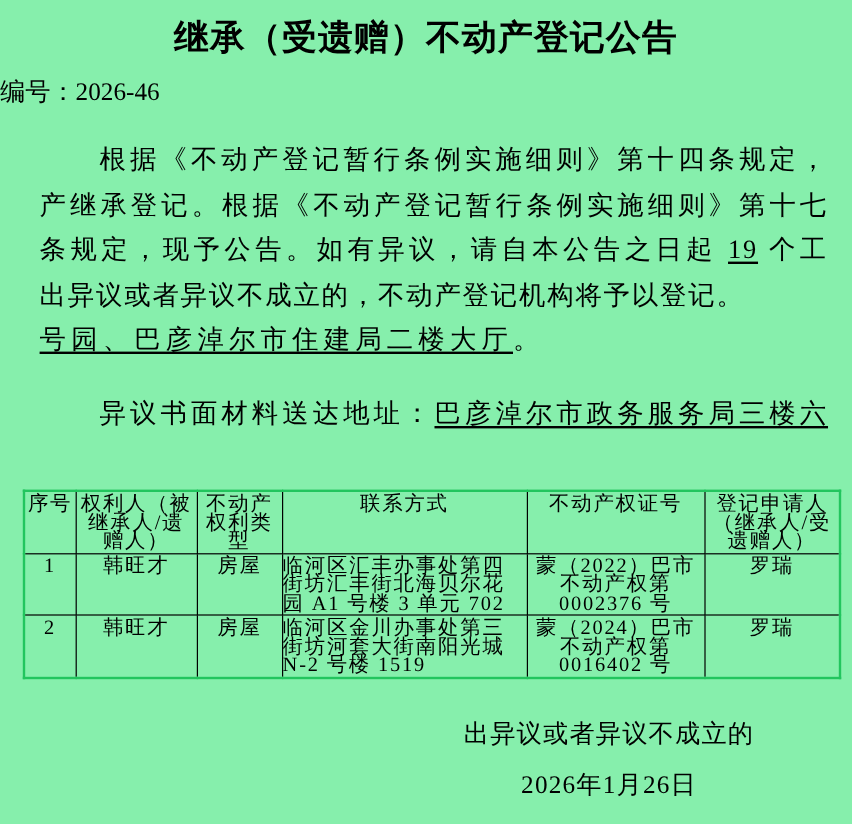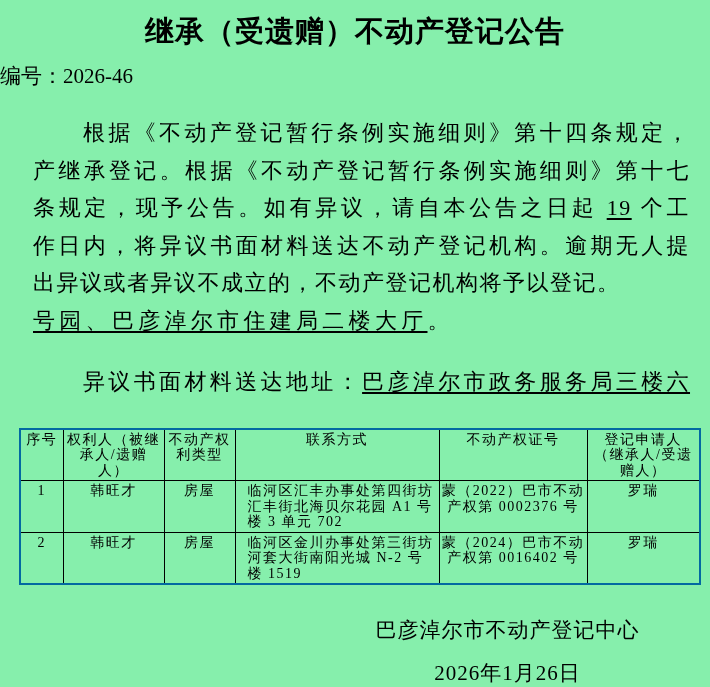--- a/index.html
+++ b/index.html
@@ -35,41 +35,41 @@
   .line.full {
     white-space: normal;
     text-align: justify;
     text-align-last: justify;
   }
   .line.indent { padding-left: 50px; margin-top: 24px; }
   .line.wide { letter-spacing: 4.3px; }
   .u { text-decoration: underline; text-underline-offset: 3px; }
 
   table.notice-table {
-    margin: 27px 0 0 19px;
+    margin: 45px 0 0 19px;
     width: 680px;
     border-collapse: collapse;
     table-layout: fixed;
-    border: 2px solid #0369a1;
-    font-size: 14px;
+    border: 2px solid #22c55e;
+    font-size: 17px;
     line-height: 15.5px;
     letter-spacing: 1.5px;
   }
   .notice-table th, .notice-table td {
     border: 1px solid #000;
     vertical-align: top;
     text-align: center;
     font-weight: normal;
     padding: 2px 2px;
     overflow: hidden;
   }
   .notice-table thead tr { height: 39px; }
   .notice-table tbody tr:first-child { height: 48px; }
   .notice-table tbody tr:last-child { height: 33px; }
-  .notice-table td.addr { text-align: left; padding-left: 12px; }
+  .notice-table td.addr { text-align: left; padding-left: 0; }
 
   .footer {
     margin: 31px 0 0 320px;
     width: 375px;
     text-align: center;
     font-size: 21px;
     letter-spacing: 1px;
   }
   .footer-date { margin-top: 15px; }
 </style>
@@ -79,21 +79,20 @@
 <div class="page">
 
   <h1 class="title">继承（受遗赠）不动产登记公告</h1>
 
   <div class="doc-number">编号：2026-46</div>
 
   <div class="body-text">
       <div class="line full indent"><span>根据《不动产登记暂行条例实施细则》第十四条规定，</span></div>
       <div class="line full"><span>产继承登记。根据《不动产登记暂行条例实施细则》第十七</span></div>
       <div class="line full"><span>条规定，现予公告。如有异议，请自本公告之日起 </span><span class="u">19</span><span> 个工</span></div>
-      <div class="line full"><span>作日内，将异议书面材料送达不动产登记机构。逾期无人提</span></div>
       <div class="line"><span>出异议或者异议不成立的，不动产登记机构将予以登记。</span></div>
       <div class="line wide"><span class="u">号园、巴彦淖尔市住建局二楼大厅</span><span>。</span></div>
       <div class="line full indent"><span>异议书面材料送达地址：</span><span class="u">巴彦淖尔市政务服务局三楼六</span></div>
     </div>
 
   <table class="notice-table">
     <colgroup>
       <col style="width:43px">
       <col style="width:101px">
       <col style="width:71px">
@@ -125,17 +124,17 @@
           <td>韩旺才</td>
           <td>房屋</td>
           <td class="addr">临河区金川办事处第三街坊河套大街南阳光城 N-2 号楼 1519</td>
           <td>蒙（2024）巴市不动产权第 0016402 号</td>
           <td>罗瑞</td>
         </tr>
       </tbody>
   </table>
 
   <div class="footer">
-    <div class="footer-issuer">巴彦淖尔市不动产登记中心</div>
+    <div class="footer-issuer">出异议或者异议不成立的</div>
     <div class="footer-date">2026年1月26日</div>
   </div>
 
 </div>
 
 </body></html>

